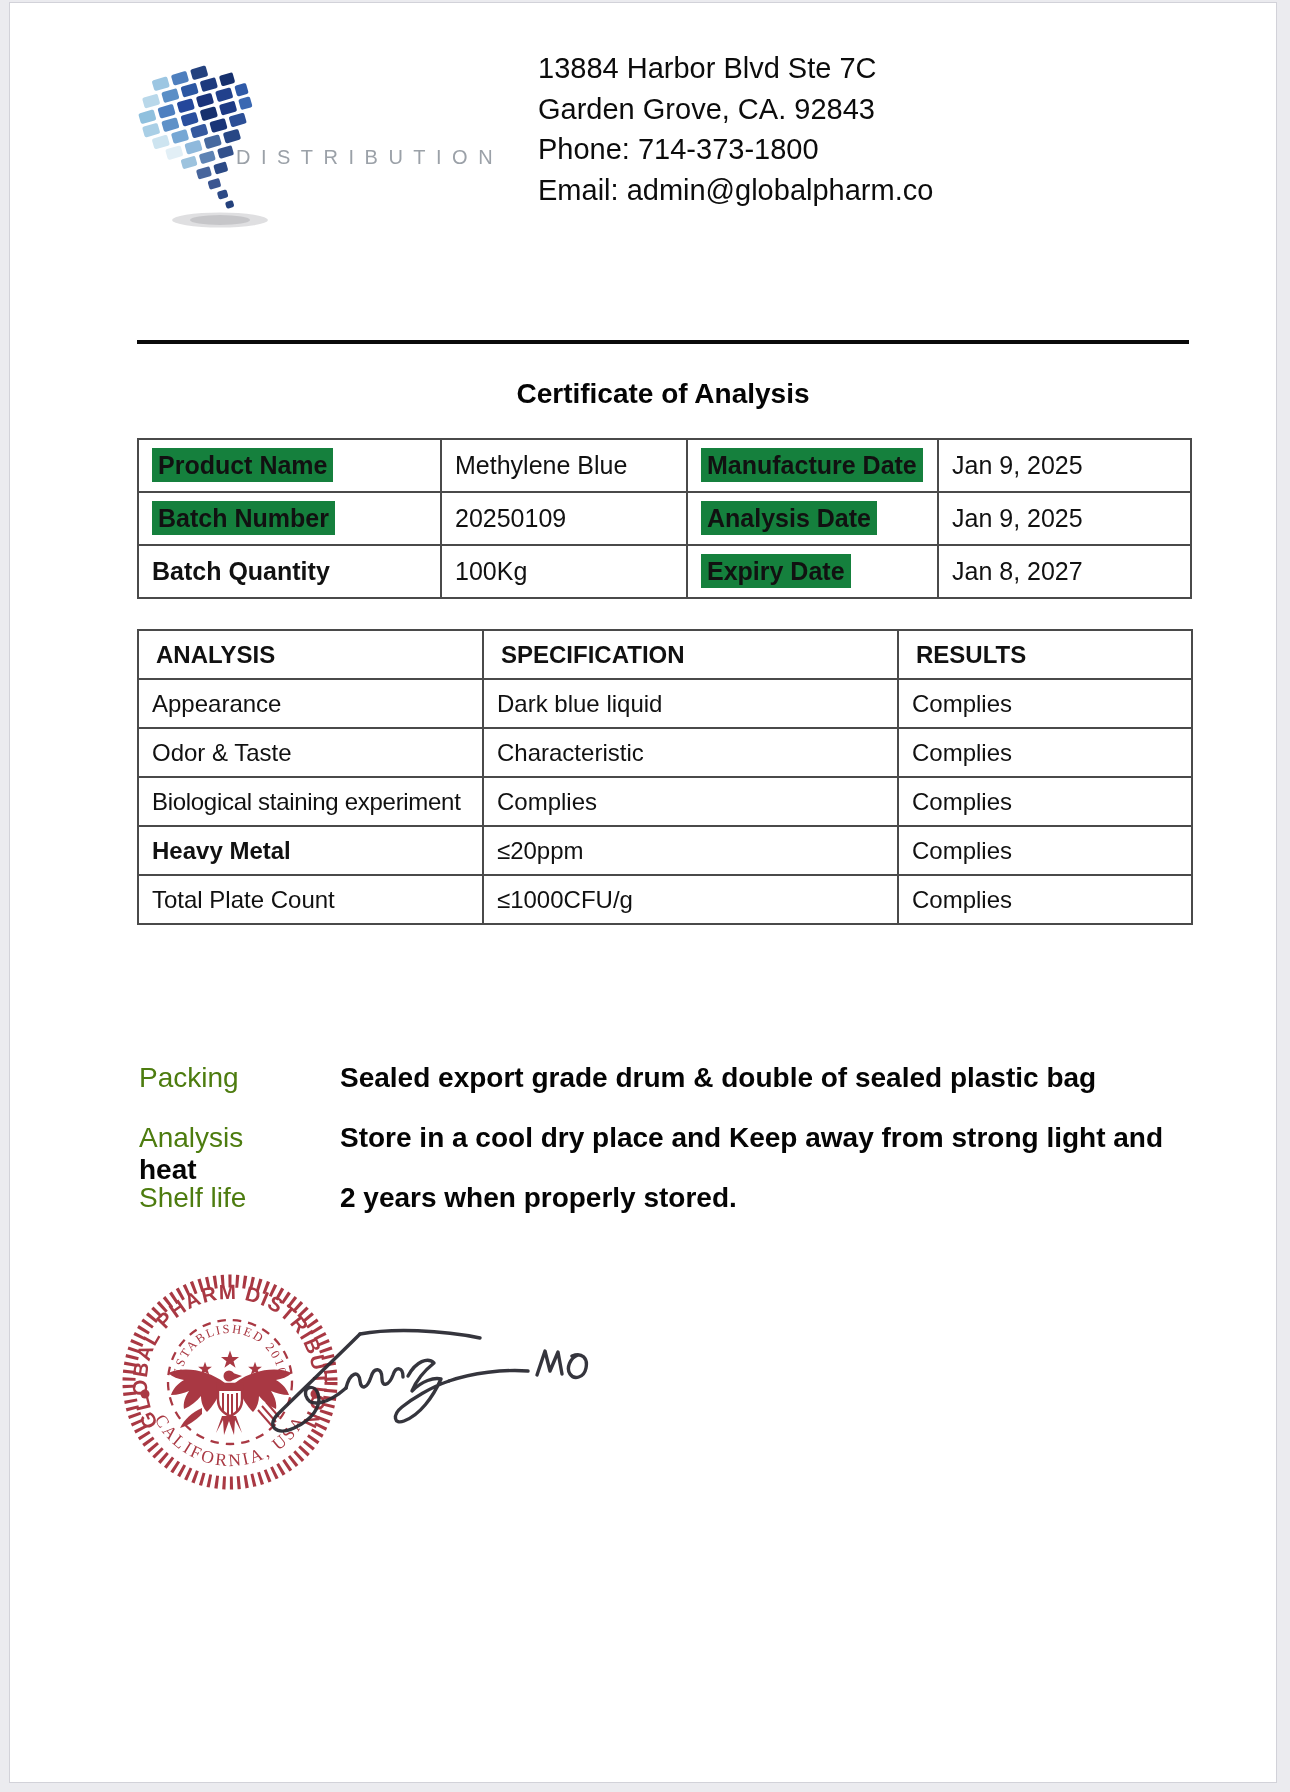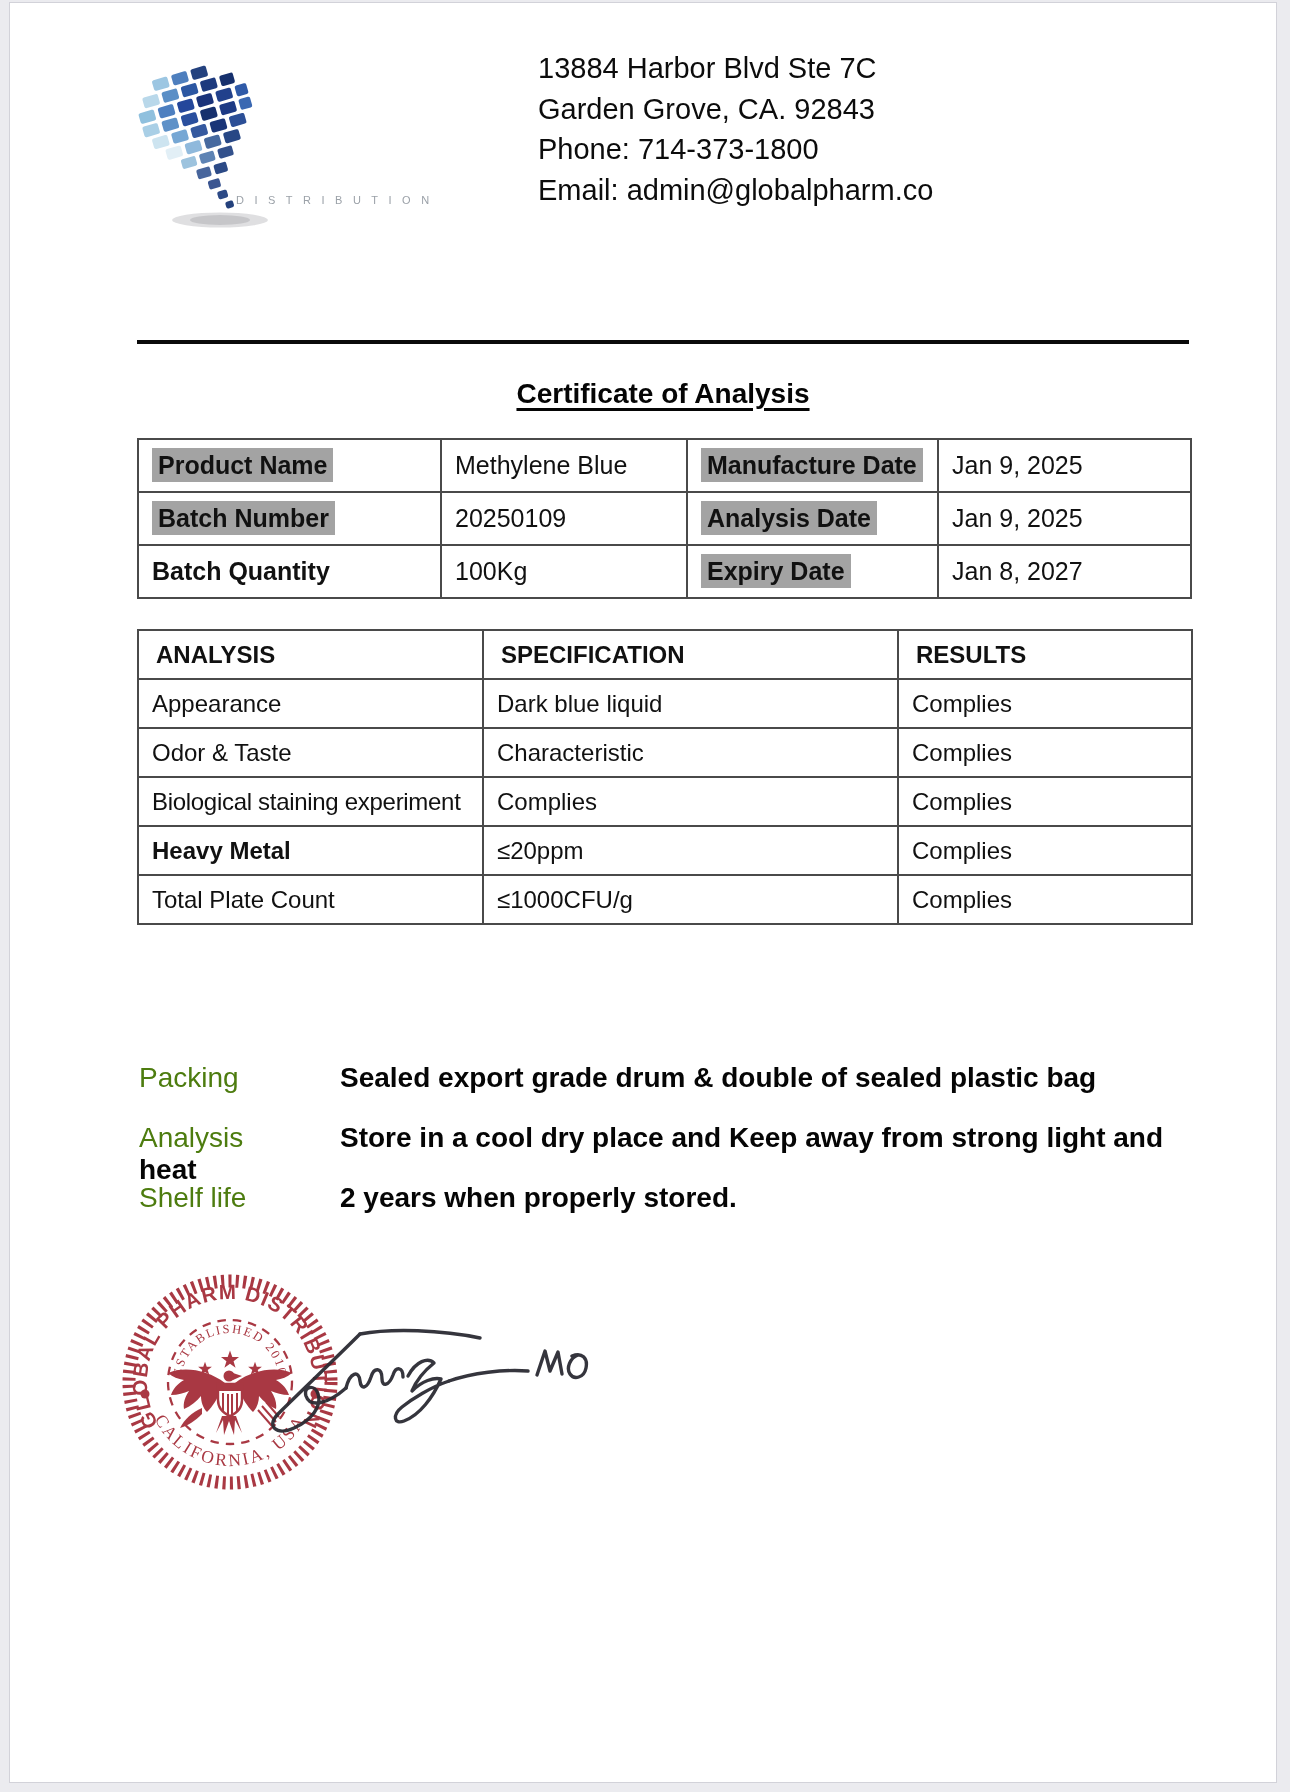--- a/index.html
+++ b/index.html
@@ -18,43 +18,43 @@
 
   
   .brand-name{
     position:absolute;left:232px;top:96px;
     font-size:37px;font-weight:bold;letter-spacing:.5px;
     background:linear-gradient(180deg,#7aa5da 0%,#3c63ad 42%,#142a66 88%);
     -webkit-background-clip:text;background-clip:text;color:transparent;
   }
   .brand-tagline{
     position:absolute;left:236px;top:146px;
-    font-size:11px;font-weight:500;letter-spacing:10.5px;color:#9ba1a8;margin-top:48px;
+    font-size:20px;font-weight:500;letter-spacing:10.5px;color:#9ba1a8;
   }
   .address{
     position:absolute;left:538px;top:48px;
     font-size:29px;line-height:40.5px;color:#0c0c0c;
   }
 
   
   .divider{position:absolute;left:137px;top:340px;width:1052px;height:4px;background:#0a0a0a;}
   .doc-title{
     position:absolute;left:137px;top:378px;width:1052px;text-align:center;
     font-size:28px;font-weight:bold;color:#050505;
-    text-decoration:underline;text-decoration-thickness:2.5px;text-underline-offset:5px;
+    text-decoration-thickness:2.5px;text-underline-offset:5px;
   }
 
   
   table{border-collapse:collapse;table-layout:fixed;}
   td,th{border:2px solid #4a4a4a;vertical-align:middle;text-align:left;
         padding:0 6px 0 13px;overflow:hidden;white-space:nowrap;}
   .batch-table{position:absolute;left:137px;top:438px;width:1053px;font-size:25px;}
   .batch-table td{height:51px;}
   .batch-table .lbl{font-weight:bold;}
-  .hl{background:#a3a3a3;padding:3px 6px;}
+  .hl{background:#15803d;padding:3px 6px;}
   .analysis-table{position:absolute;left:137px;top:629px;width:1054px;font-size:24px;}
   .analysis-table th,.analysis-table td{height:47px;}
   .analysis-table th{font-weight:bold;padding-left:17px;}
   .tight{letter-spacing:-.3px;}
   .b{font-weight:bold;margin-top:12px;}
 
   
   .handling-row{position:absolute;left:139px;width:1060px;height:44px;}
   .handling-row .h-label{
     display:inline-block;width:201px;font-size:28px;color:#4d7c0f;vertical-align:baseline;

